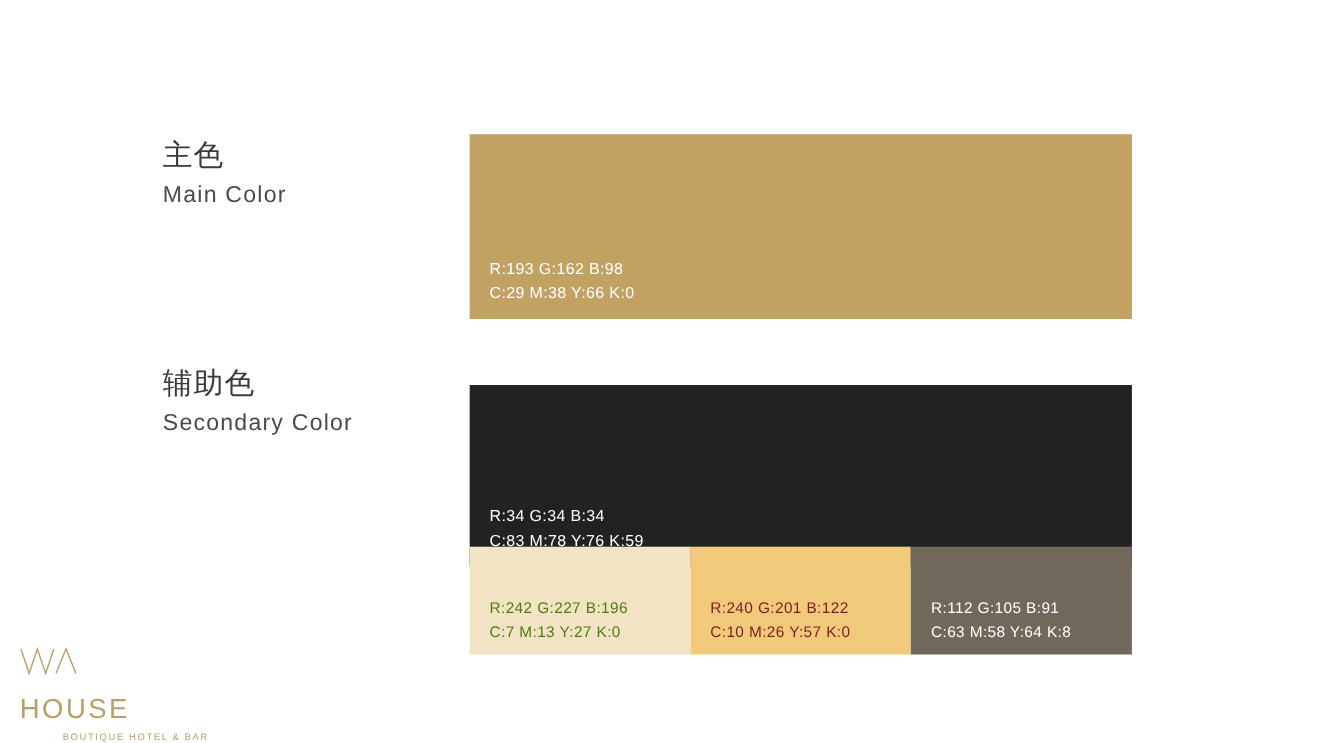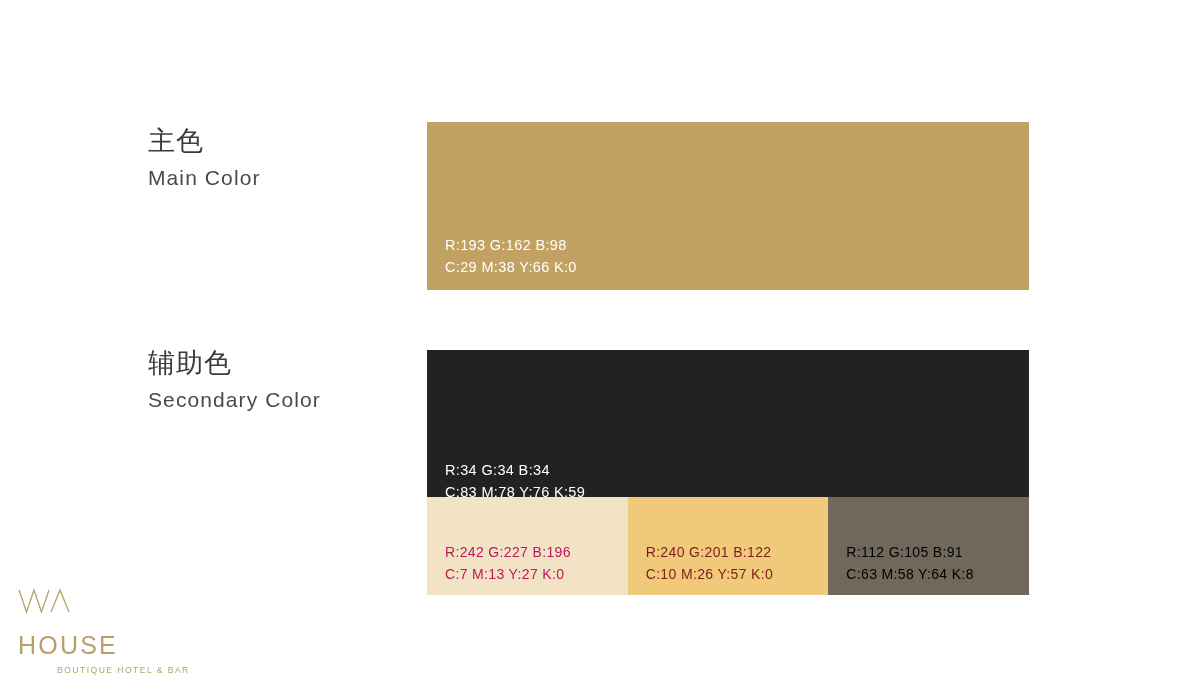--- a/index.html
+++ b/index.html
@@ -36,21 +36,21 @@
   .label-group .label-en {
     font-size: 21px;
     line-height: 1.3;
     color: #4a4a4a;
     font-weight: 300;
     letter-spacing: 1.1px;
     margin-top: 6px;
     white-space: nowrap;
   }
   #label-main { top: 126px; }
-  #label-secondary { top: 348px; }
+  #label-secondary { top: 333px; }
 
   
   .swatch {
     position: absolute;
     box-sizing: border-box;
   }
   .swatch-text {
     position: absolute;
     left: 18px;
     bottom: 12px;
@@ -165,35 +165,35 @@
   <div class="swatch" id="swatch-secondary-dark" style="background-color: rgb(34, 34, 34);">
     <div class="swatch-text" style="color: rgb(255, 255, 255);">
       <span class="line">R:34 G:34 B:34</span>
       <span class="line">C:83 M:78 Y:76 K:59</span>
     </div>
   </div>
 
   <div class="swatch-row">
 
     <div class="swatch-cell" style="background-color: rgb(242, 227, 196);">
-      <div class="swatch-text" style="color: #be185d; margin-top: 48px;">
+      <div class="swatch-text" style="color: #4d7c0f; margin-top: 48px;">
         <span class="line">R:242 G:227 B:196</span>
         <span class="line">C:7 M:13 Y:27 K:0</span>
       </div>
     </div>
 
     <div class="swatch-cell" style="background-color: rgb(240, 201, 122);">
       <div class="swatch-text" style="color: #7f1d1d;">
         <span class="line">R:240 G:201 B:122</span>
         <span class="line">C:10 M:26 Y:57 K:0</span>
       </div>
     </div>
 
     <div class="swatch-cell" style="background-color: rgb(112, 105, 91);">
-      <div class="swatch-text" style="color: #000000;">
+      <div class="swatch-text" style="color: #ffffff;">
         <span class="line">R:112 G:105 B:91</span>
         <span class="line">C:63 M:58 Y:64 K:8</span>
       </div>
     </div>
 
   </div>
 
   <div id="logo">
     <span class="logo-wa">
       <svg width="56" height="26" viewBox="0 0 56 26" aria-hidden="true">

